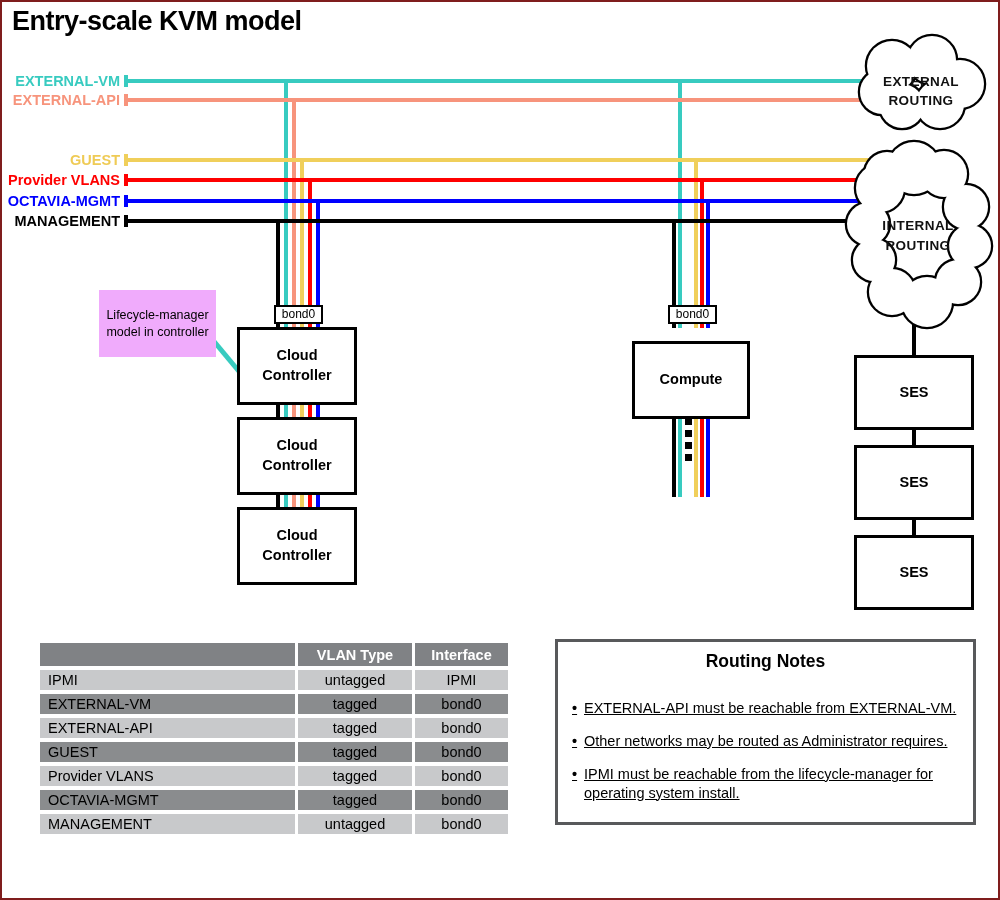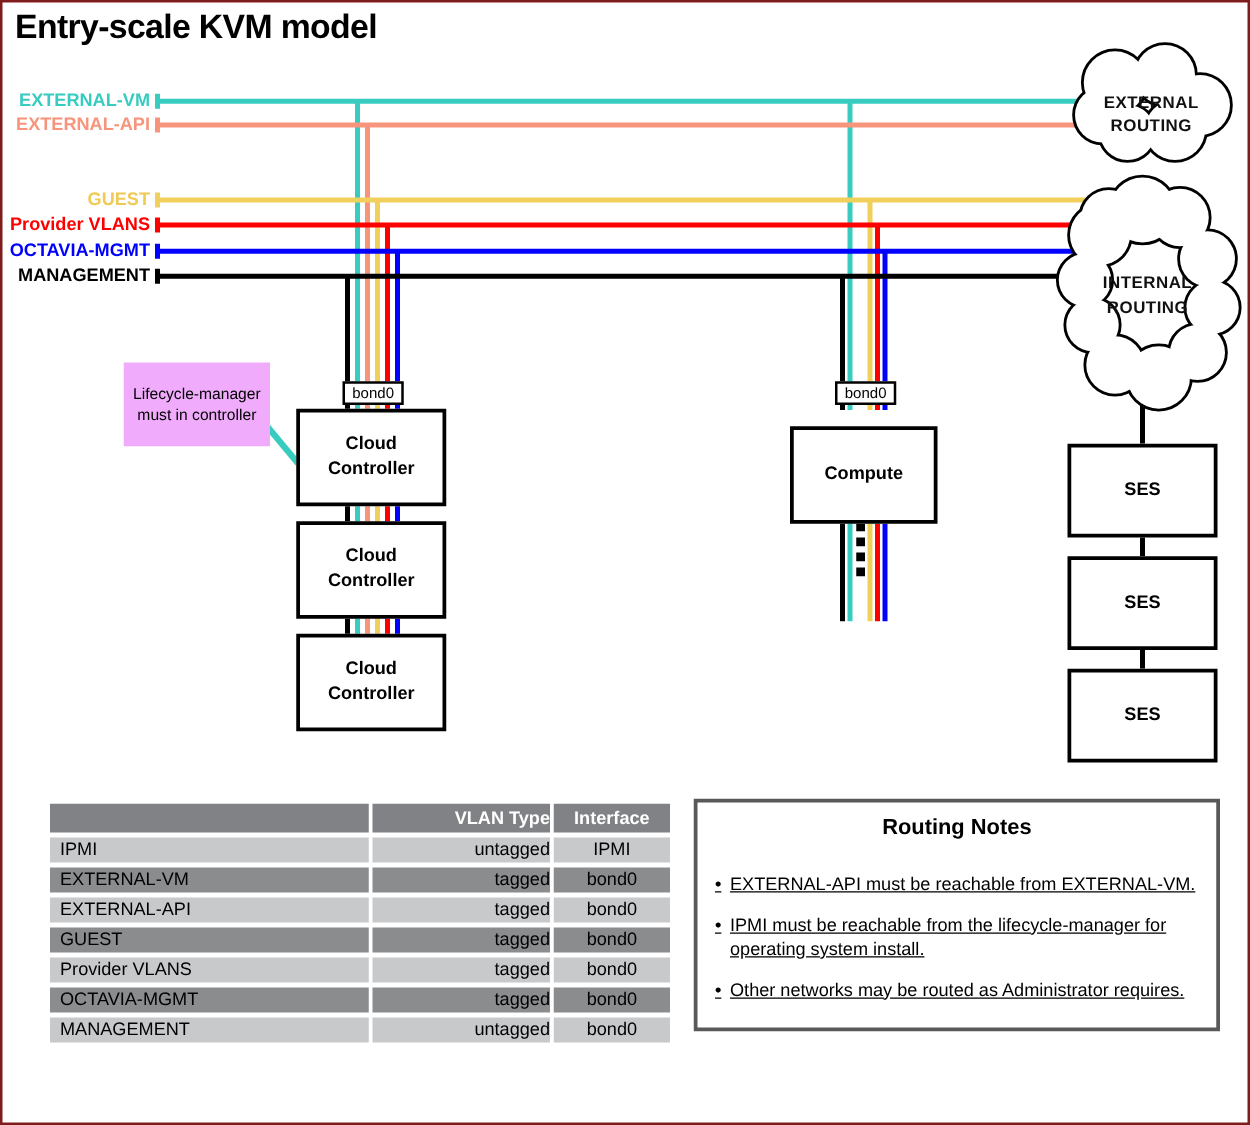--- a/index.html
+++ b/index.html
@@ -12,21 +12,21 @@
   .c-teal{color:#38CBC0;} .c-salmon{color:#F7947C;} .c-gold{color:#EFCB55;}
   .c-red{color:#FF0000;} .c-blue{color:#0000FF;} .c-black{color:#000;}
   .nodebox{position:absolute;border:3px solid #000;background:#fff;display:flex;align-items:center;justify-content:center;text-align:center;font-size:14.5px;font-weight:bold;color:#000;line-height:1.35;}
   .bondbox{position:absolute;width:49px;height:19px;border:2px solid #000;background:#fff;text-align:center;font-size:12px;line-height:15px;color:#000;}
   .callout{position:absolute;left:97px;top:288px;width:117px;height:67px;background:#f0abfc;display:flex;align-items:center;justify-content:center;text-align:center;font-size:12.5px;color:#000;line-height:1.35;}
   .ipmi-note{position:absolute;left:240px;top:593px;width:540px;text-align:center;font-size:14.5px;color:#000;}
   .vtable{position:absolute;left:35px;top:637px;border-collapse:separate;border-spacing:3px 4px;font-size:14.5px;}
   .vtable td,.vtable th{height:20px;padding:0;vertical-align:middle;}
   .vtable th{background:#808285;color:#fff;font-weight:bold;text-align:center;height:23px;}
   .vtable .coln{width:255px;text-align:left;padding-left:8px;}
-  .vtable .colv{width:142px;text-align:right;}
+  .vtable .colv{width:114px;text-align:center;}
   .vtable .coli{width:93px;text-align:center;}
   .row-light td{background:#C8C9CB;color:#000;}
   .row-dark td{background:#8A8C8E;color:#000;}
   .notesbox{position:absolute;left:553px;top:637px;width:421px;height:186px;border:3px solid #58595B;background:#fff;}
   .notesbox h2{margin:9px 0 0 0;text-align:center;font-size:17.5px;font-weight:bold;color:#000;}
   .bullets{margin:27px 12px 0 14px;text-decoration:underline;}
   .bullet{display:flex;font-size:14.5px;color:#000;line-height:1.3;margin-bottom:14px;}
   .bullet .dot{flex:0 0 12px;}
   .bullet .dot::before{content:"\2022";font-weight:bold;}
   svg text{font-family:"Liberation Sans",sans-serif;font-size:13.5px;font-weight:bold;fill:#111;letter-spacing:0.4px;}
@@ -177,21 +177,21 @@
   <div class="nodebox" style="left:235px;top:415px;width:120px;height:78px;padding:0 20px;">Cloud Controller</div>
   <div class="nodebox" style="left:235px;top:505px;width:120px;height:78px;padding:0 20px;">Cloud Controller</div>
   <div class="nodebox" style="left:630px;top:325px;width:118px;height:78px;margin-top:14px;">Compute</div>
   <div class="nodebox" style="left:852px;top:353px;width:120px;height:75px;">SES</div>
   <div class="nodebox" style="left:852px;top:443px;width:120px;height:75px;">SES</div>
   <div class="nodebox" style="left:852px;top:533px;width:120px;height:75px;">SES</div>
 
   <div class="callout">
     <div>
       <div>Lifecycle-manager</div>
-      <div>must in controller</div>
+      <div>model in controller</div>
     </div>
   </div>
 
 
   <table class="vtable">
     <tbody>
         <tr>
       <th class="coln"></th>
       <th class="colv">VLAN Type</th>
       <th class="coli">Interface</th>
@@ -236,22 +236,22 @@
 
   <div class="notesbox">
     <h2>Routing Notes</h2>
     <div class="bullets">
       <div class="bullet">
         <span class="dot"></span>
         <span>EXTERNAL-API must be reachable from EXTERNAL-VM.</span>
       </div>
       <div class="bullet">
         <span class="dot"></span>
-        <span style="max-width:368px;display:inline-block;">IPMI must be reachable from the lifecycle-manager for operating system install.</span>
+        <span>Other networks may be routed as Administrator requires.</span>
       </div>
       <div class="bullet">
         <span class="dot"></span>
-        <span>Other networks may be routed as Administrator requires.</span>
+        <span style="max-width:368px;display:inline-block;">IPMI must be reachable from the lifecycle-manager for operating system install.</span>
       </div>
     </div>
   </div>
 
 </div>
 
 </body></html>

